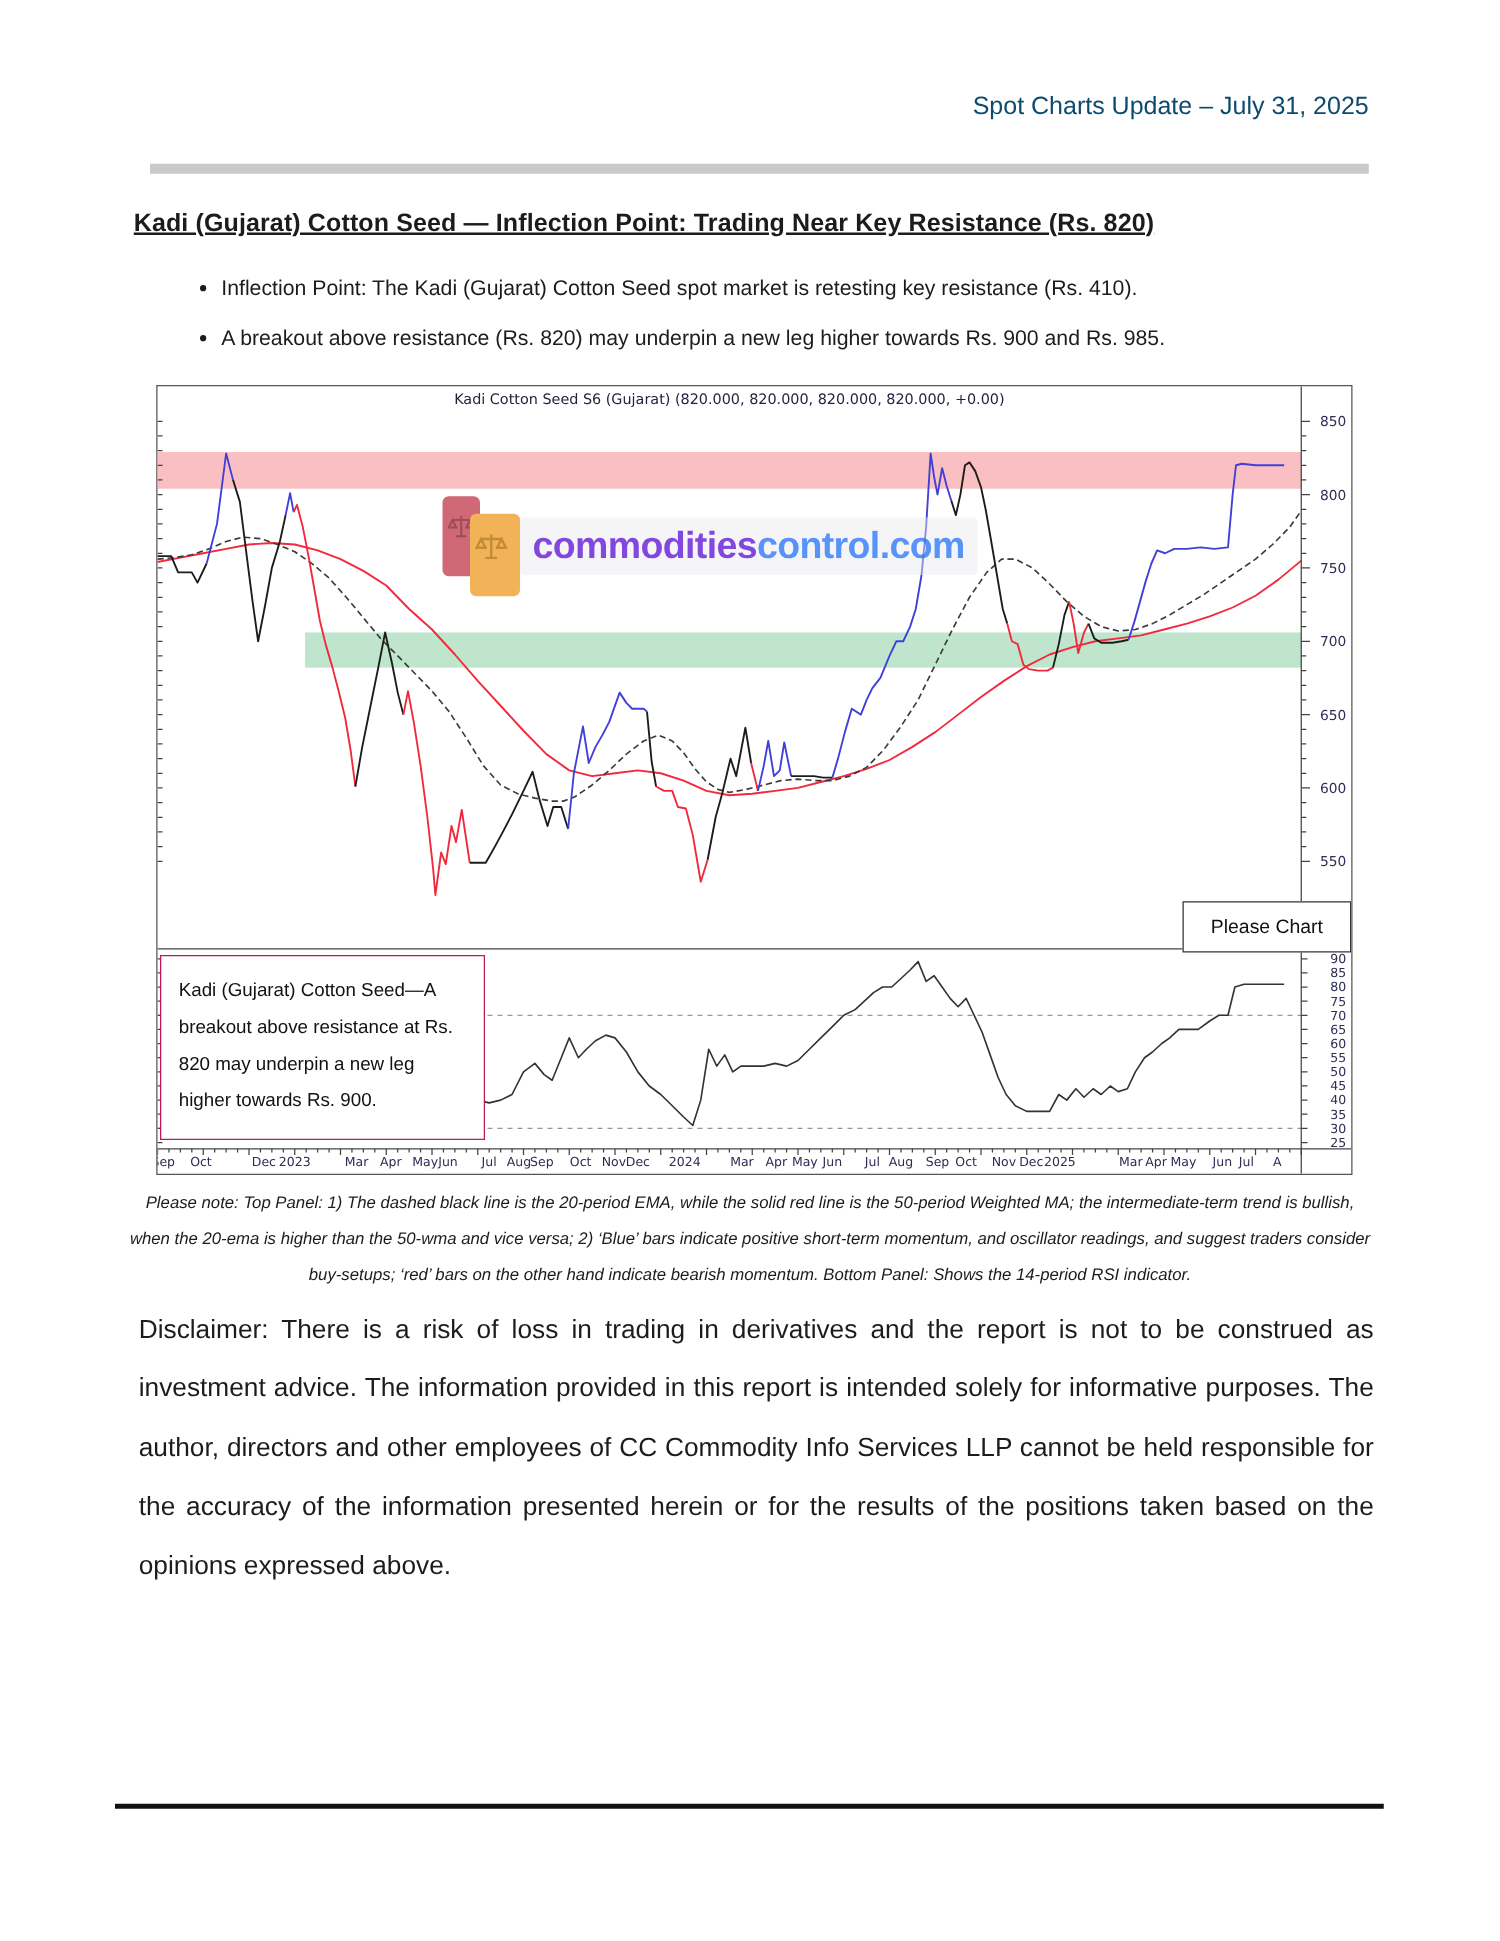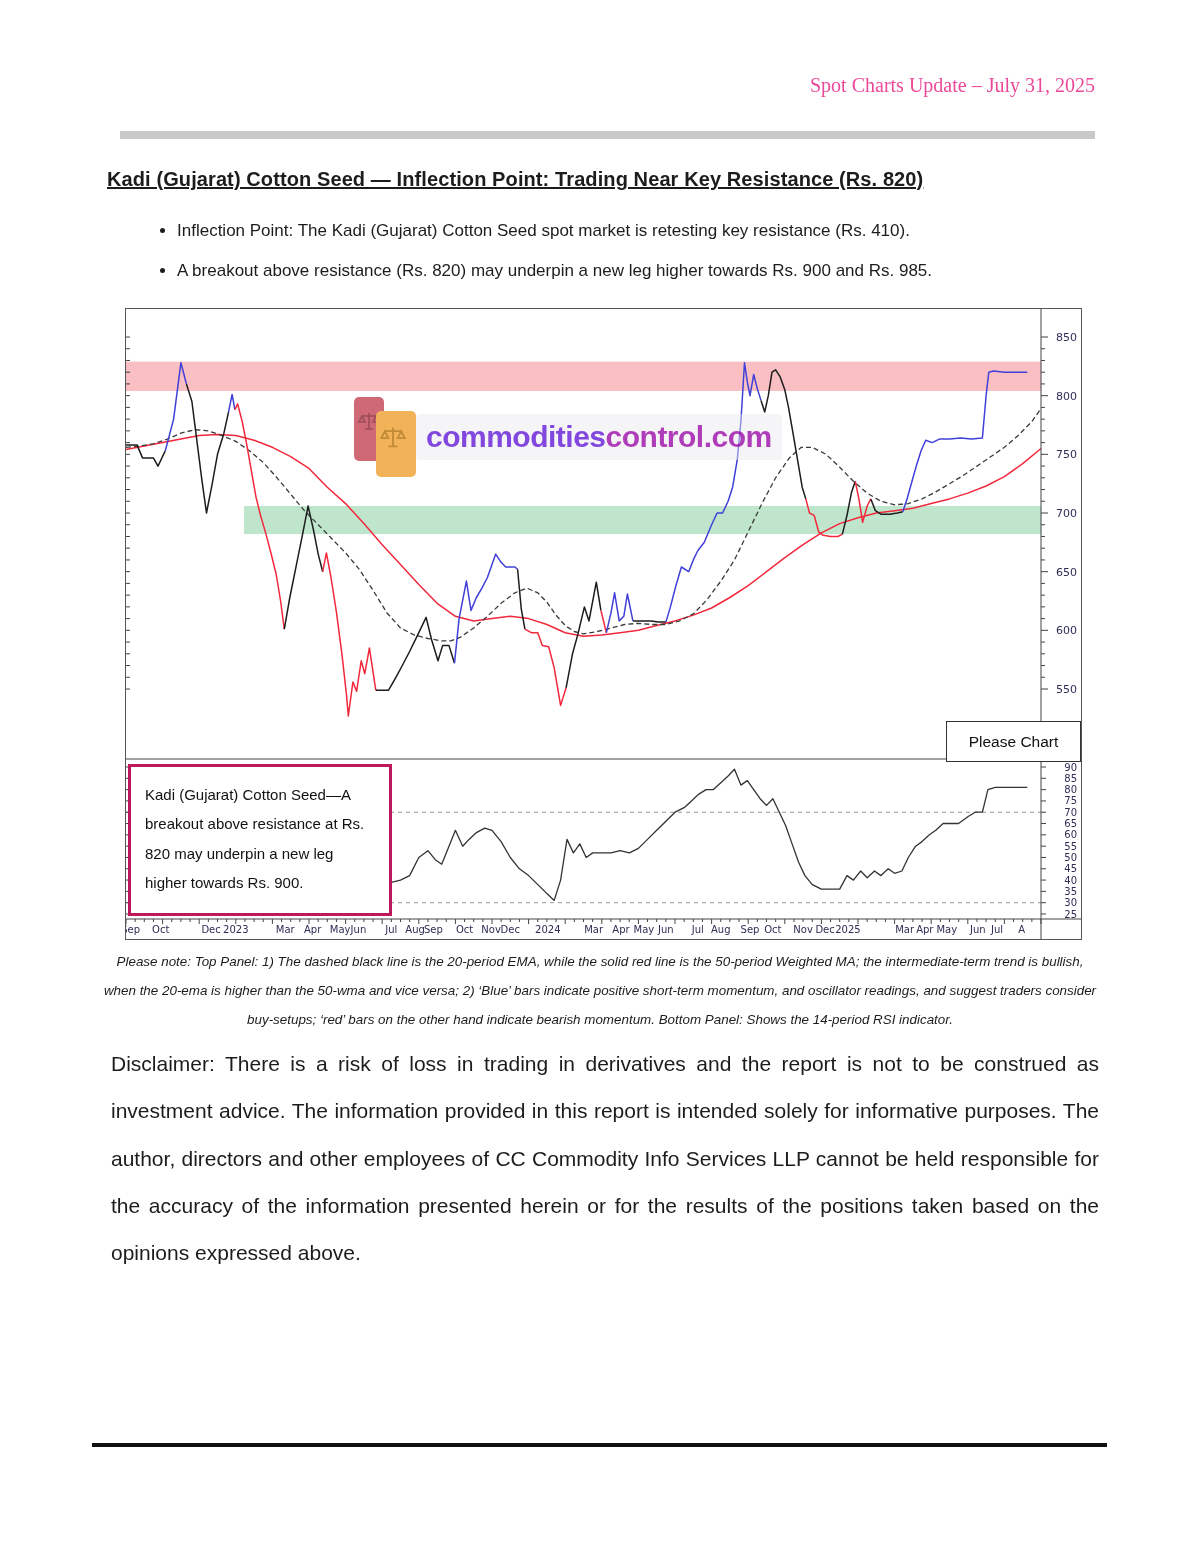--- a/index.html
+++ b/index.html
@@ -1,45 +1,45 @@
 <!DOCTYPE html>
 <html><head>
 <meta charset="utf-8">
 <style>
   html,body{margin:0;padding:0;background:#ffffff;}
   body{width:1200px;height:1553px;position:relative;overflow:hidden;
        font-family:"Liberation Sans",sans-serif;color:#1c1c1c;}
   .header-row{position:absolute;top:74px;left:105px;right:105px;text-align:right;
-              font-size:20px;color:#ec4899;font-family:Liberation Serif, serif;}
+              font-size:20px;color:#0c4a6e;}
   .top-divider{position:absolute;top:131px;left:120px;width:975px;height:8px;background:#c9c9c9;}
   .heading{position:absolute;top:168px;left:107px;width:990px;font-size:20px;font-weight:bold;
            text-decoration:underline;letter-spacing:0.1px;}
   .bullets{position:absolute;top:218px;left:147px;width:940px;margin:0;padding:0 0 0 30px;}
   .bullets li{font-size:17px;margin-bottom:14px;line-height:1.5;}
   .chart-frame{position:absolute;top:308px;left:125px;width:955px;height:630px;
                border:1px solid #555;background:#fff;}
   .chart-frame svg{position:absolute;top:0;left:0;}
   .chart-title{position:absolute;top:3px;left:0;width:915px;text-align:center;
                font-size:11.5px;color:#23233f;font-family:"DejaVu Sans",sans-serif;}
   .watermark{position:absolute;left:228px;top:86px;display:flex;align-items:center;opacity:0.85;}
   .wm-logo{position:relative;width:62px;height:84px;flex:0 0 auto;}
   .wm-rect-red{position:absolute;left:0;top:2px;width:30px;height:64px;background:#c64f5e;
                border-radius:5px;color:#8a2f3d;}
   .wm-rect-orange{position:absolute;left:22px;top:16px;width:40px;height:66px;background:#f0a53c;
                   border-radius:5px;color:#b97714;}
   .wm-rect-red svg,.wm-rect-orange svg{position:absolute;left:3px;top:12px;}
   .wm-text{font-size:30px;font-weight:bold;letter-spacing:-0.5px;padding:6px 10px;
            background:rgba(233,233,236,0.55);border-radius:4px;white-space:nowrap;}
   .wm-prefix{color:#6d28d9;}
-  .wm-suffix{color:#a21caf;}
+  .wm-suffix{color:#3b82f6;}
   .weekly-box{position:absolute;left:820px;top:412px;width:133px;height:39px;background:#fff;
               border:1px solid #333;display:flex;align-items:center;justify-content:center;
               font-size:15.5px;color:#111;}
   .annot-box{position:absolute;left:2px;top:455px;width:230px;height:120px;background:#fff;
-             border:3px solid #be185d;padding:13px 14px;font-size:15px;line-height:1.95;color:#111;}
+             border:1px solid #be185d;padding:13px 14px;font-size:15px;line-height:1.95;color:#111;}
   .note{position:absolute;top:948px;left:100px;width:1000px;margin:0;text-align:center;
         font-style:italic;font-size:13.4px;line-height:2.15;color:#1c1c1c;}
   .disclaimer{position:absolute;top:1036px;left:107px;width:988px;margin:4px;font-size:21px;
               line-height:2.25;text-align:justify;color:#1c1c1c;}
   .footer-line{position:absolute;top:1443px;left:92px;width:1015px;height:4px;background:#111;}
 </style>
 </head>
 <body>
 
 <div class="header-row">Spot Charts Update – July 31, 2025</div>
@@ -322,20 +322,21 @@
       <text x="677.1" y="624" fill="#2d2d55" font-family="&quot;DejaVu Sans&quot;,sans-serif" font-size="10" text-anchor="middle">Nov</text>
       <text x="699.0600000000001" y="624" fill="#2d2d55" font-family="&quot;DejaVu Sans&quot;,sans-serif" font-size="10" text-anchor="middle">Dec</text>
       <text x="721.9350000000001" y="624" fill="#2d2d55" font-family="&quot;DejaVu Sans&quot;,sans-serif" font-size="10" text-anchor="middle">2025</text>
       <text x="778.665" y="624" fill="#2d2d55" font-family="&quot;DejaVu Sans&quot;,sans-serif" font-size="10" text-anchor="middle">Mar</text>
       <text x="798.795" y="624" fill="#2d2d55" font-family="&quot;DejaVu Sans&quot;,sans-serif" font-size="10" text-anchor="middle">Apr</text>
       <text x="820.755" y="624" fill="#2d2d55" font-family="&quot;DejaVu Sans&quot;,sans-serif" font-size="10" text-anchor="middle">May</text>
       <text x="851.8649999999999" y="624" fill="#2d2d55" font-family="&quot;DejaVu Sans&quot;,sans-serif" font-size="10" text-anchor="middle">Jun</text>
       <text x="871.08" y="624" fill="#2d2d55" font-family="&quot;DejaVu Sans&quot;,sans-serif" font-size="10" text-anchor="middle">Jul</text>
       <text x="895.7850000000001" y="624" fill="#2d2d55" font-family="&quot;DejaVu Sans&quot;,sans-serif" font-size="10" text-anchor="middle">A</text>
     </svg>
+  <div class="chart-title">Kadi Cotton Seed S6 (Gujarat) (820.000, 820.000, 820.000, 820.000, +0.00)</div>
   <div class="watermark">
     <div class="wm-logo">
       <div class="wm-rect-red">
         <svg width="24" height="24" viewBox="0 0 24 24">
           <path d="M12 4 L12 20 M5 7 L19 7 M5 7 L2 13 L8 13 Z M19 7 L16 13 L22 13 Z M8 20 L16 20" fill="none" stroke="currentColor" stroke-width="1.6"></path>
         </svg>
       </div>
       <div class="wm-rect-orange">
         <svg width="28" height="28" viewBox="0 0 24 24">
           <path d="M12 4 L12 20 M5 7 L19 7 M5 7 L2 13 L8 13 Z M19 7 L16 13 L22 13 Z M8 20 L16 20" fill="none" stroke="currentColor" stroke-width="1.6"></path>

